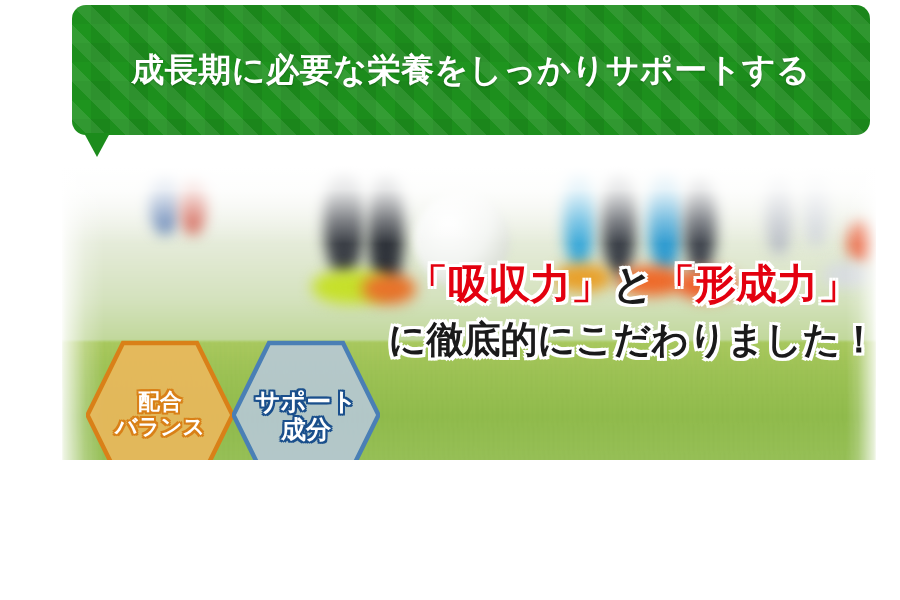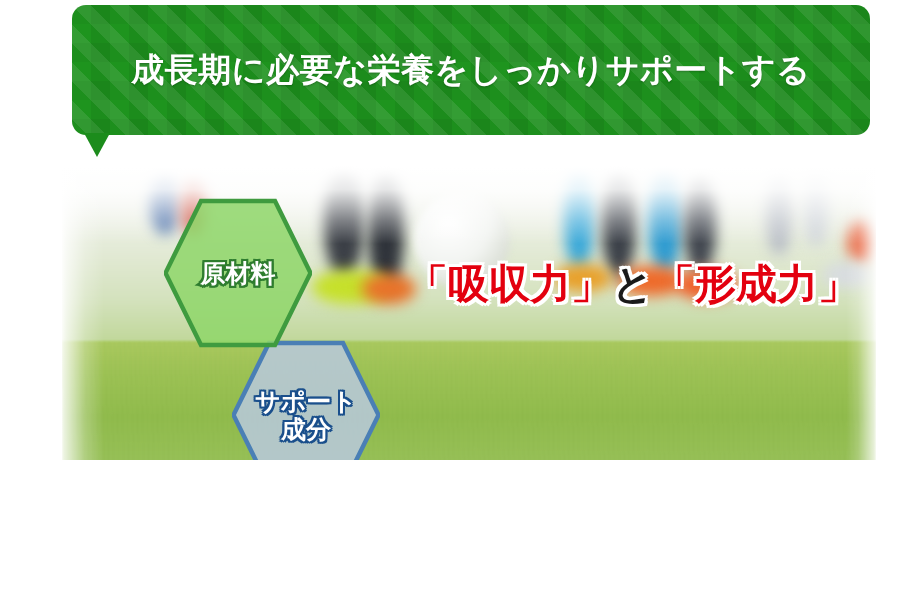--- a/index.html
+++ b/index.html
@@ -280,35 +280,37 @@
       <div class="blob" style="left:786px; top:54px;  width:28px;  height:44px;  background:#e8603a;"></div>
       <div class="blob" style="left:760px; top:96px;  width:52px;  height:26px;  background:#d8dce0;"></div>
 
       <div class="fade-top"></div>
       <div class="fade-bottom"></div>
       <div class="fade-left"></div>
       <div class="fade-right"></div>
     </div>
   </div>
 
+  <div class="hex hex-orange">
+    <svg viewBox="0 0 100 100" preserveAspectRatio="none">
+      <polygon points="25,2 75,2 99,50 75,98 25,98 1,50" fill="#edb75c" fill-opacity="0.88" stroke="#d98018" stroke-width="3"></polygon>
+    </svg>
+    <span class="hex-label">配合
+バランス</span>
+  </div>
 
   <div class="hex hex-blue">
     <svg viewBox="0 0 100 100" preserveAspectRatio="none">
       <polygon points="25,2 75,2 99,50 75,98 25,98 1,50" fill="#b8c8dc" fill-opacity="0.86" stroke="#4a7fb5" stroke-width="3"></polygon>
     </svg>
     <span class="hex-label">サポート
 成分</span>
   </div>
 
-  <div class="hex hex-green">
-    <svg viewBox="0 0 100 100" preserveAspectRatio="none">
-      <polygon points="25,2 75,2 99,50 75,98 25,98 1,50" fill="#8fd66a" fill-opacity="0.86" stroke="#3f9b3f" stroke-width="3"></polygon>
-    </svg>
-    <span class="hex-label">原材料</span>
-  </div>
 
   <div class="headline">
     <div class="headline-row1">
       <span class="kw-red">「吸収力」</span><span class="kw-black">と</span><span class="kw-red">「形成力」</span>
     </div>
+    <div class="headline-row2">に徹底的にこだわりました！</div>
   </div>
 
 </div>
 
 </body></html>

